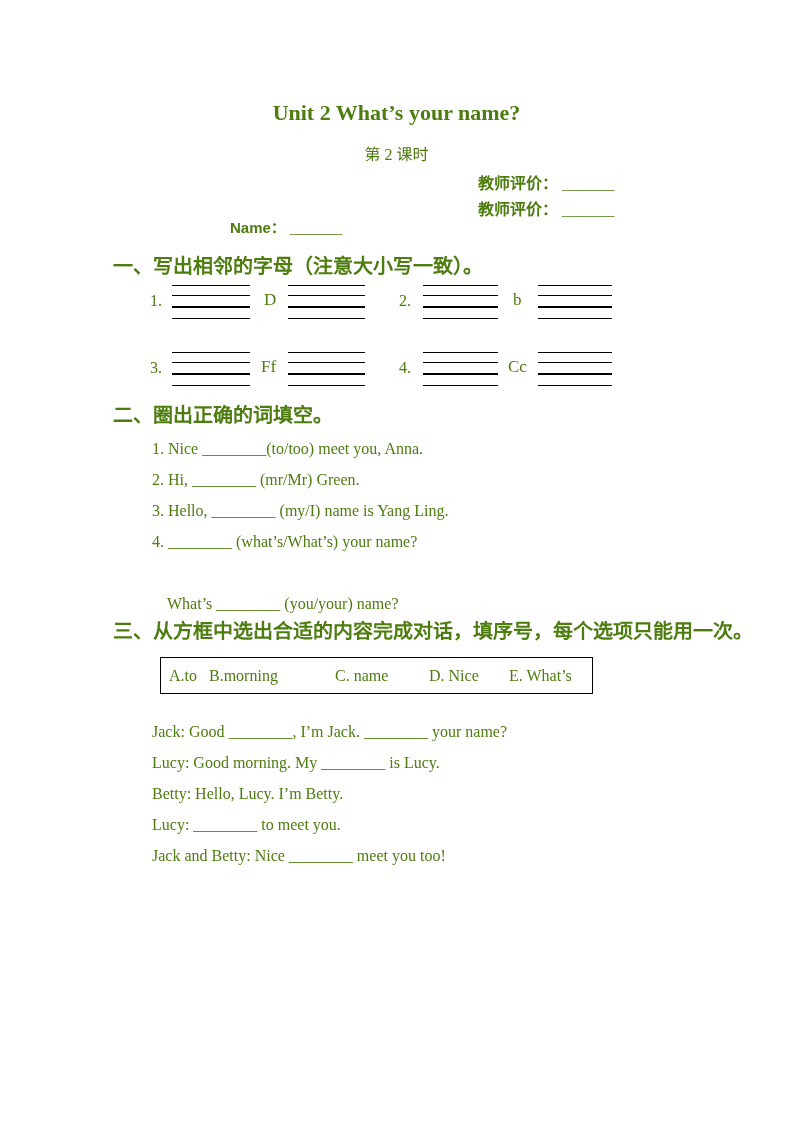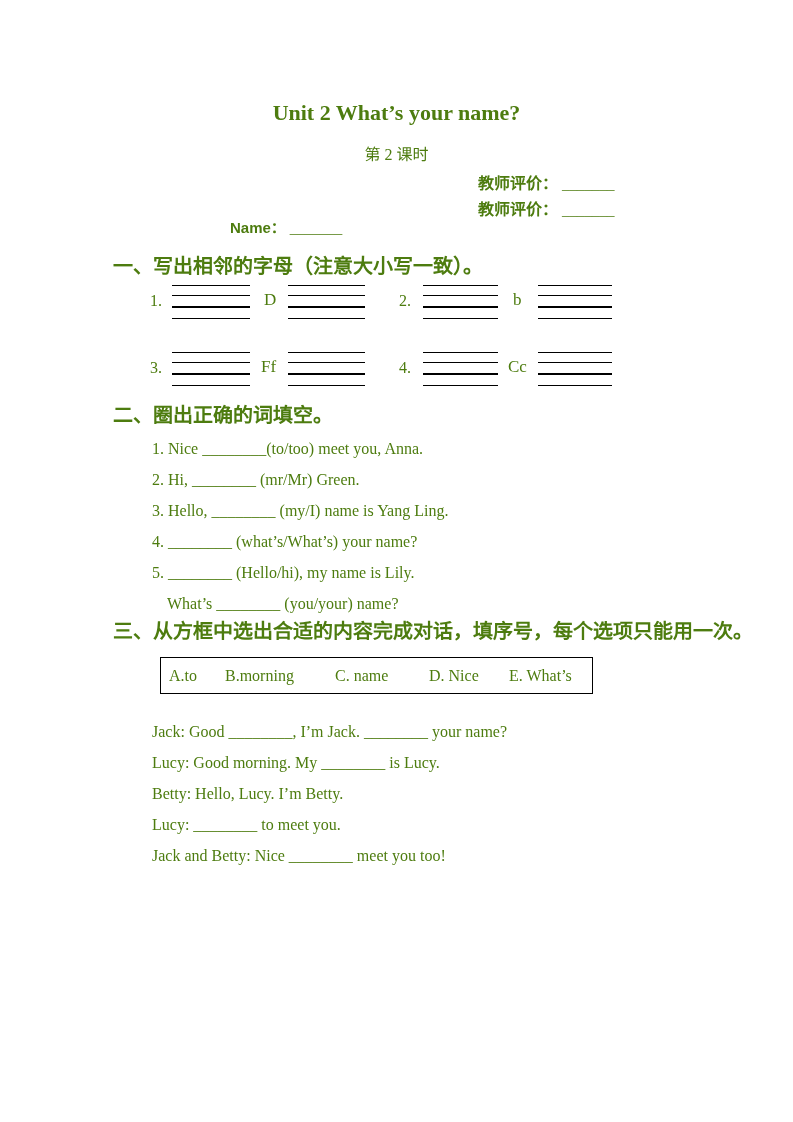--- a/index.html
+++ b/index.html
@@ -137,28 +137,27 @@
       <i class="l2"></i>
       <i class="l3"></i>
       <i class="l4"></i>
     </div>
 
   <div class="abs sec-heading" style="left:113px; top:404px;">二、圈出正确的词填空。</div>
   <div class="abs line" style="left:152px; top:439px;">1. Nice ________(to/too) meet you, Anna.</div>
   <div class="abs line" style="left:152px; top:470px;">2. Hi, ________ (mr/Mr) Green.</div>
   <div class="abs line" style="left:152px; top:501px;">3. Hello, ________ (my/I) name is Yang Ling.</div>
   <div class="abs line" style="left:152px; top:532px;">4. ________ (what’s/What’s) your name?</div>
-  <div class="abs line" style="left:152px; top:563px;">5. ________ (Hello/hi), my name is Lily.</div>
   <div class="abs line" style="left:167px; top:594px;">What’s ________ (you/your) name?</div>
 
   <div class="abs sec-heading" style="left:113px; top:620px;">三、从方框中选出合适的内容完成对话，填序号，每个选项只能用一次。</div>
 
   <div class="abs opt-box">
     <span class="opt" style="left:8px;">A.to</span>
-    <span class="opt" style="left:64px;text-align:right;">B.morning</span>
+    <span class="opt" style="left:48px;text-align:right;">B.morning</span>
     <span class="opt" style="left:174px;">C. name</span>
     <span class="opt" style="left:268px;">D. Nice</span>
     <span class="opt" style="left:348px;">E. What’s</span>
   </div>
 
   <div class="abs line" style="left:152px; top:722px;">Jack: Good ________, I’m Jack. ________ your name?</div>
   <div class="abs line" style="left:152px; top:753px;">Lucy: Good morning. My ________ is Lucy.</div>
   <div class="abs line" style="left:152px; top:784px;">Betty: Hello, Lucy. I’m Betty.</div>
   <div class="abs line" style="left:152px; top:815px;">Lucy: ________ to meet you.</div>
   <div class="abs line" style="left:152px; top:846px;">Jack and Betty: Nice ________ meet you too!</div>

